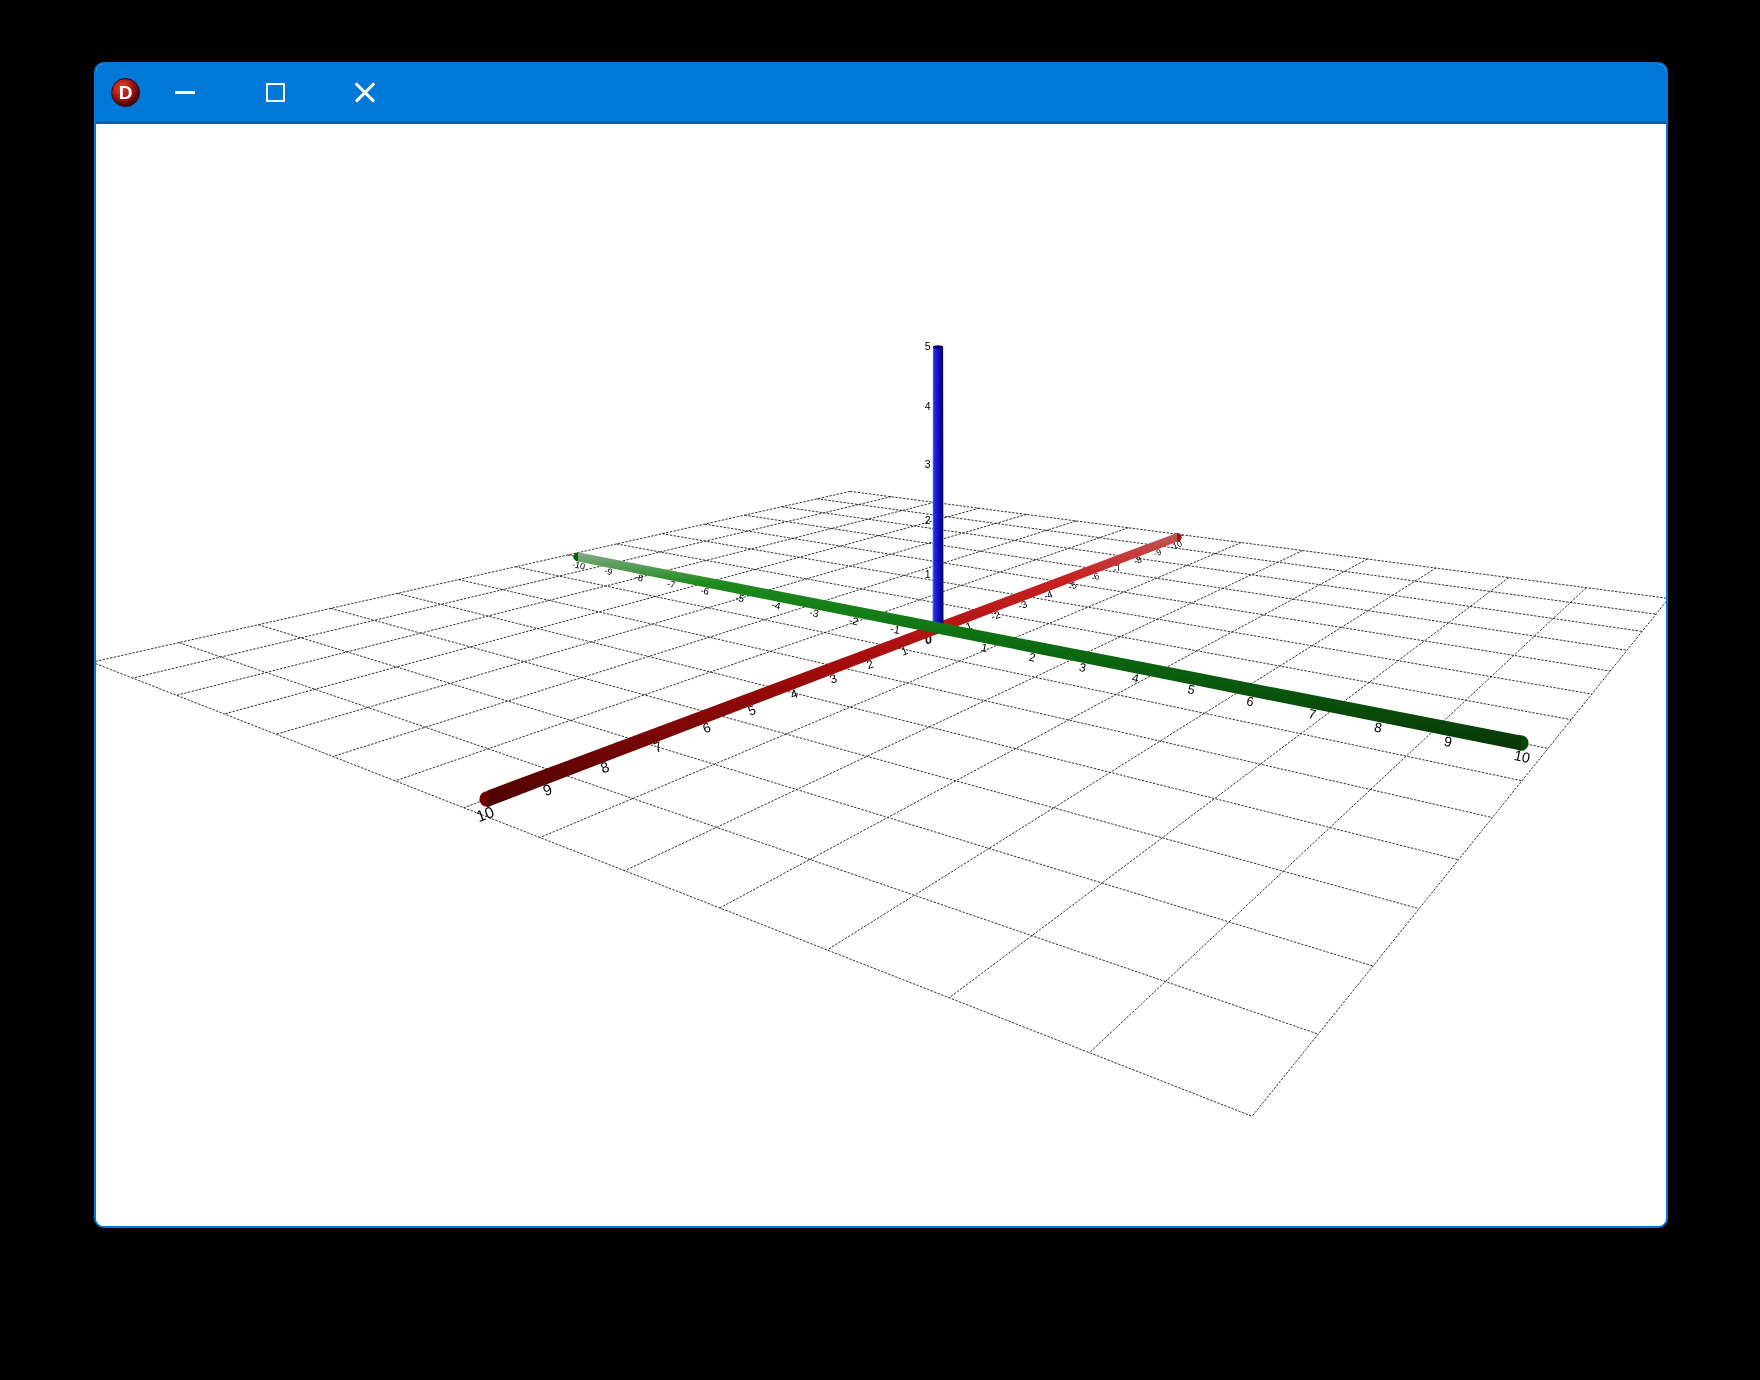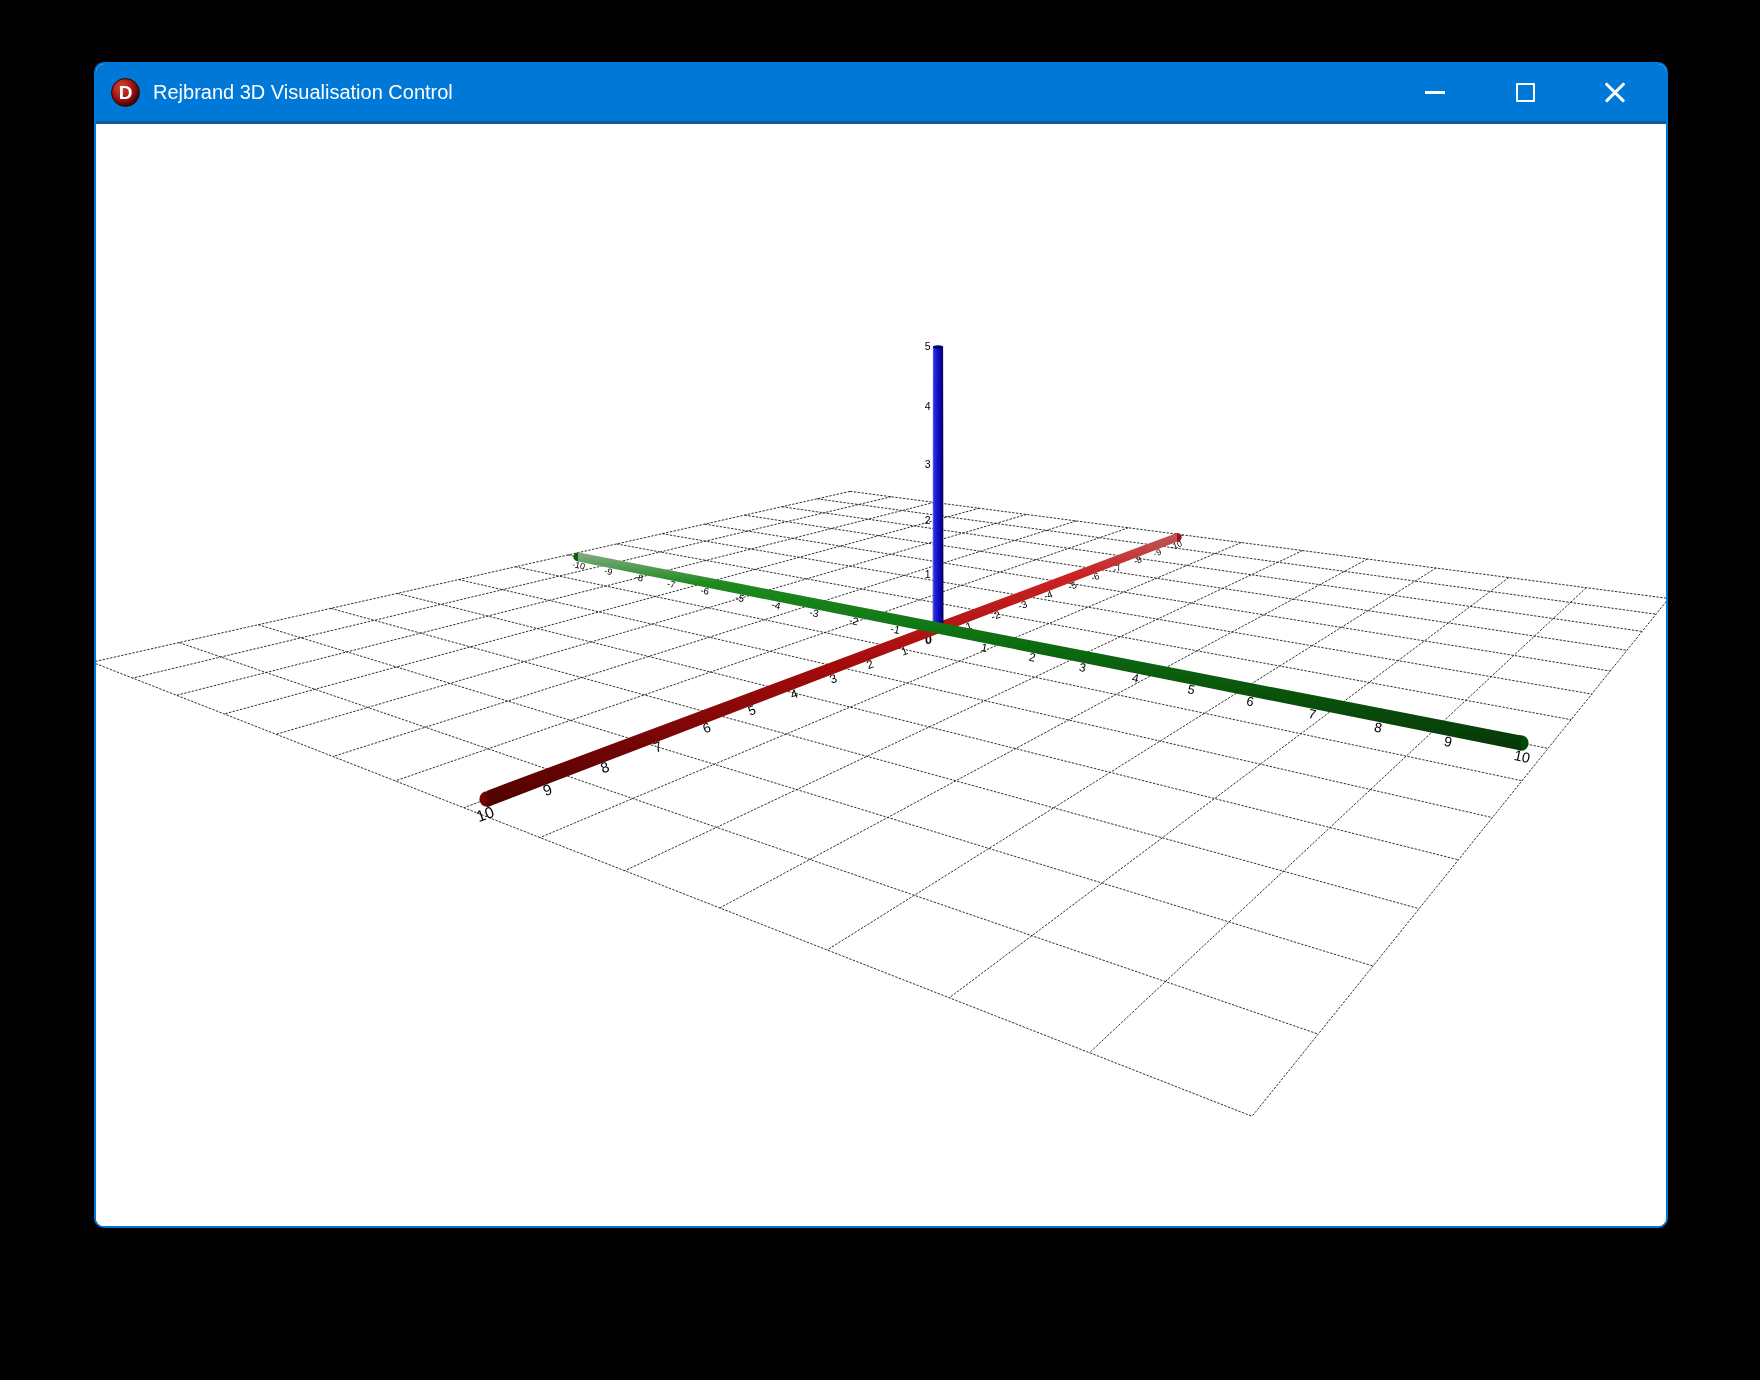--- a/index.html
+++ b/index.html
@@ -66,21 +66,20 @@
   .viewport svg { display:block; }
   text.tick { fill:#000; }
 </style>
 </head>
 <body>
 
 <div class="app-window">
 
   <div class="titlebar">
     <div class="app-logo">D</div>
-    <div class="window-title">Rejbrand 3D Visualisation Control</div>
     <div class="window-controls">
       <div class="ctrl-btn">
         <div class="min-glyph"></div>
       </div>
       <div class="ctrl-btn">
         <div class="max-glyph"></div>
       </div>
       <div class="ctrl-btn">
         <div class="close-glyph">
             <span></span>

